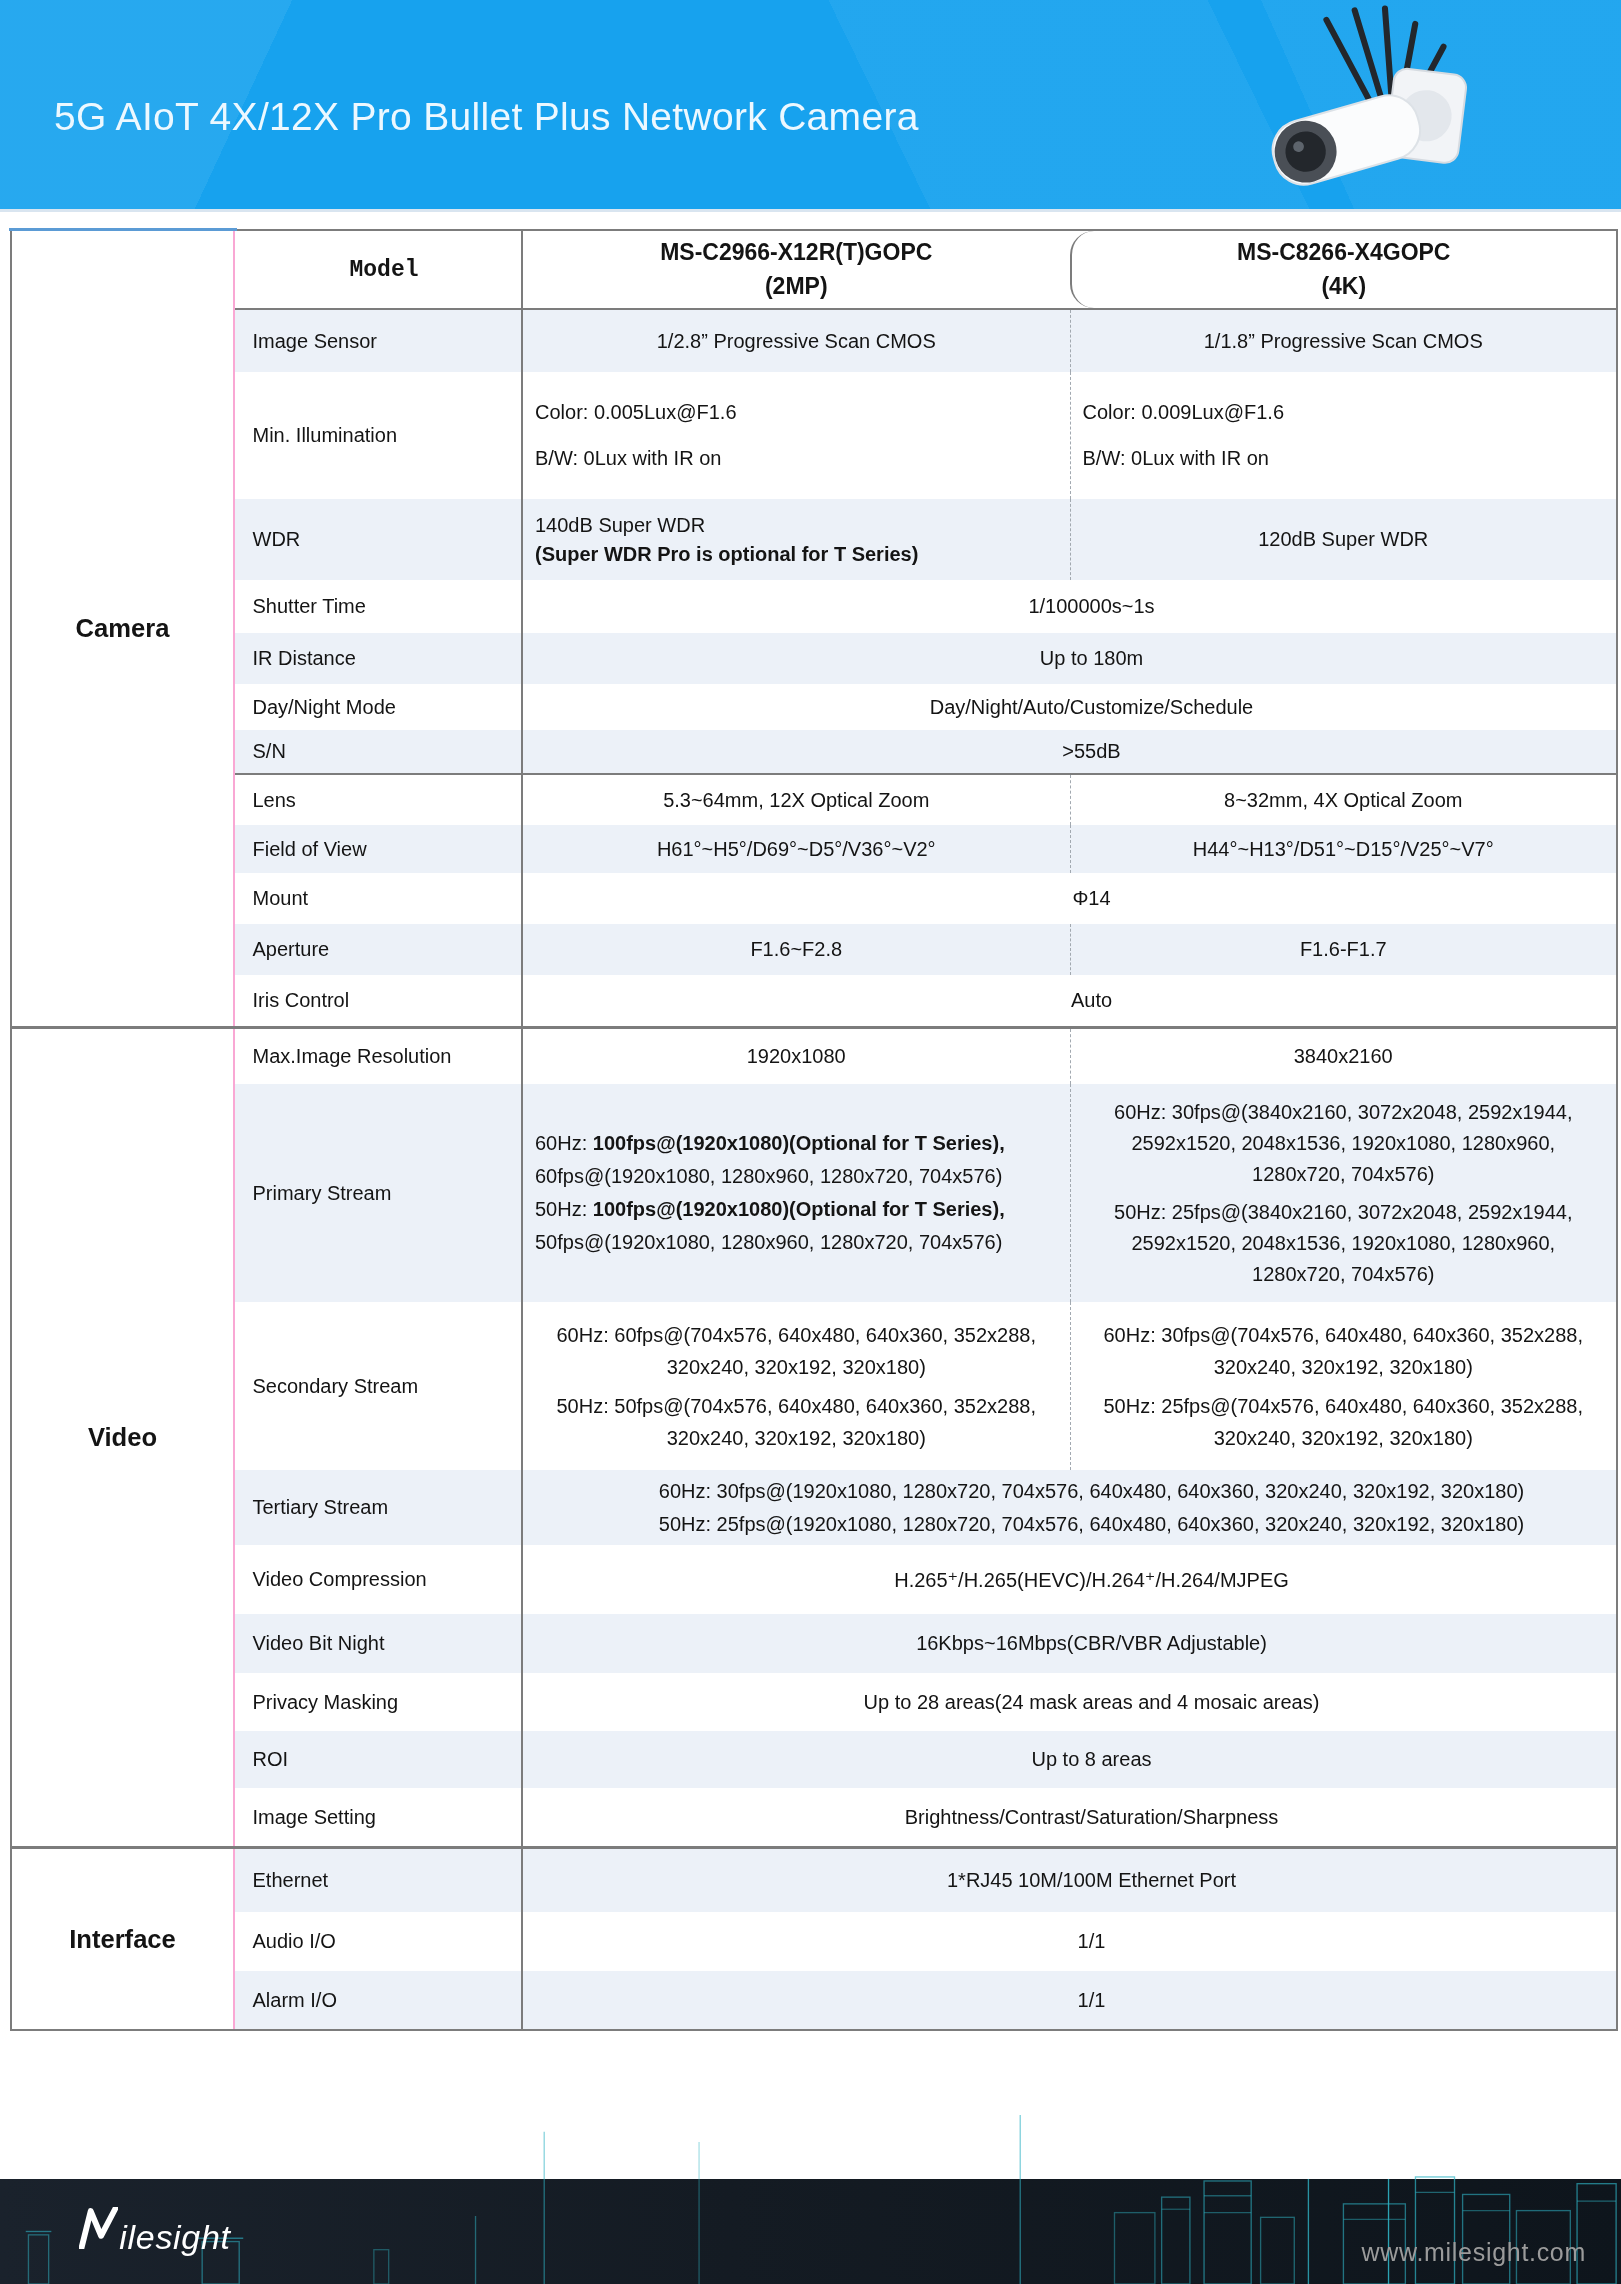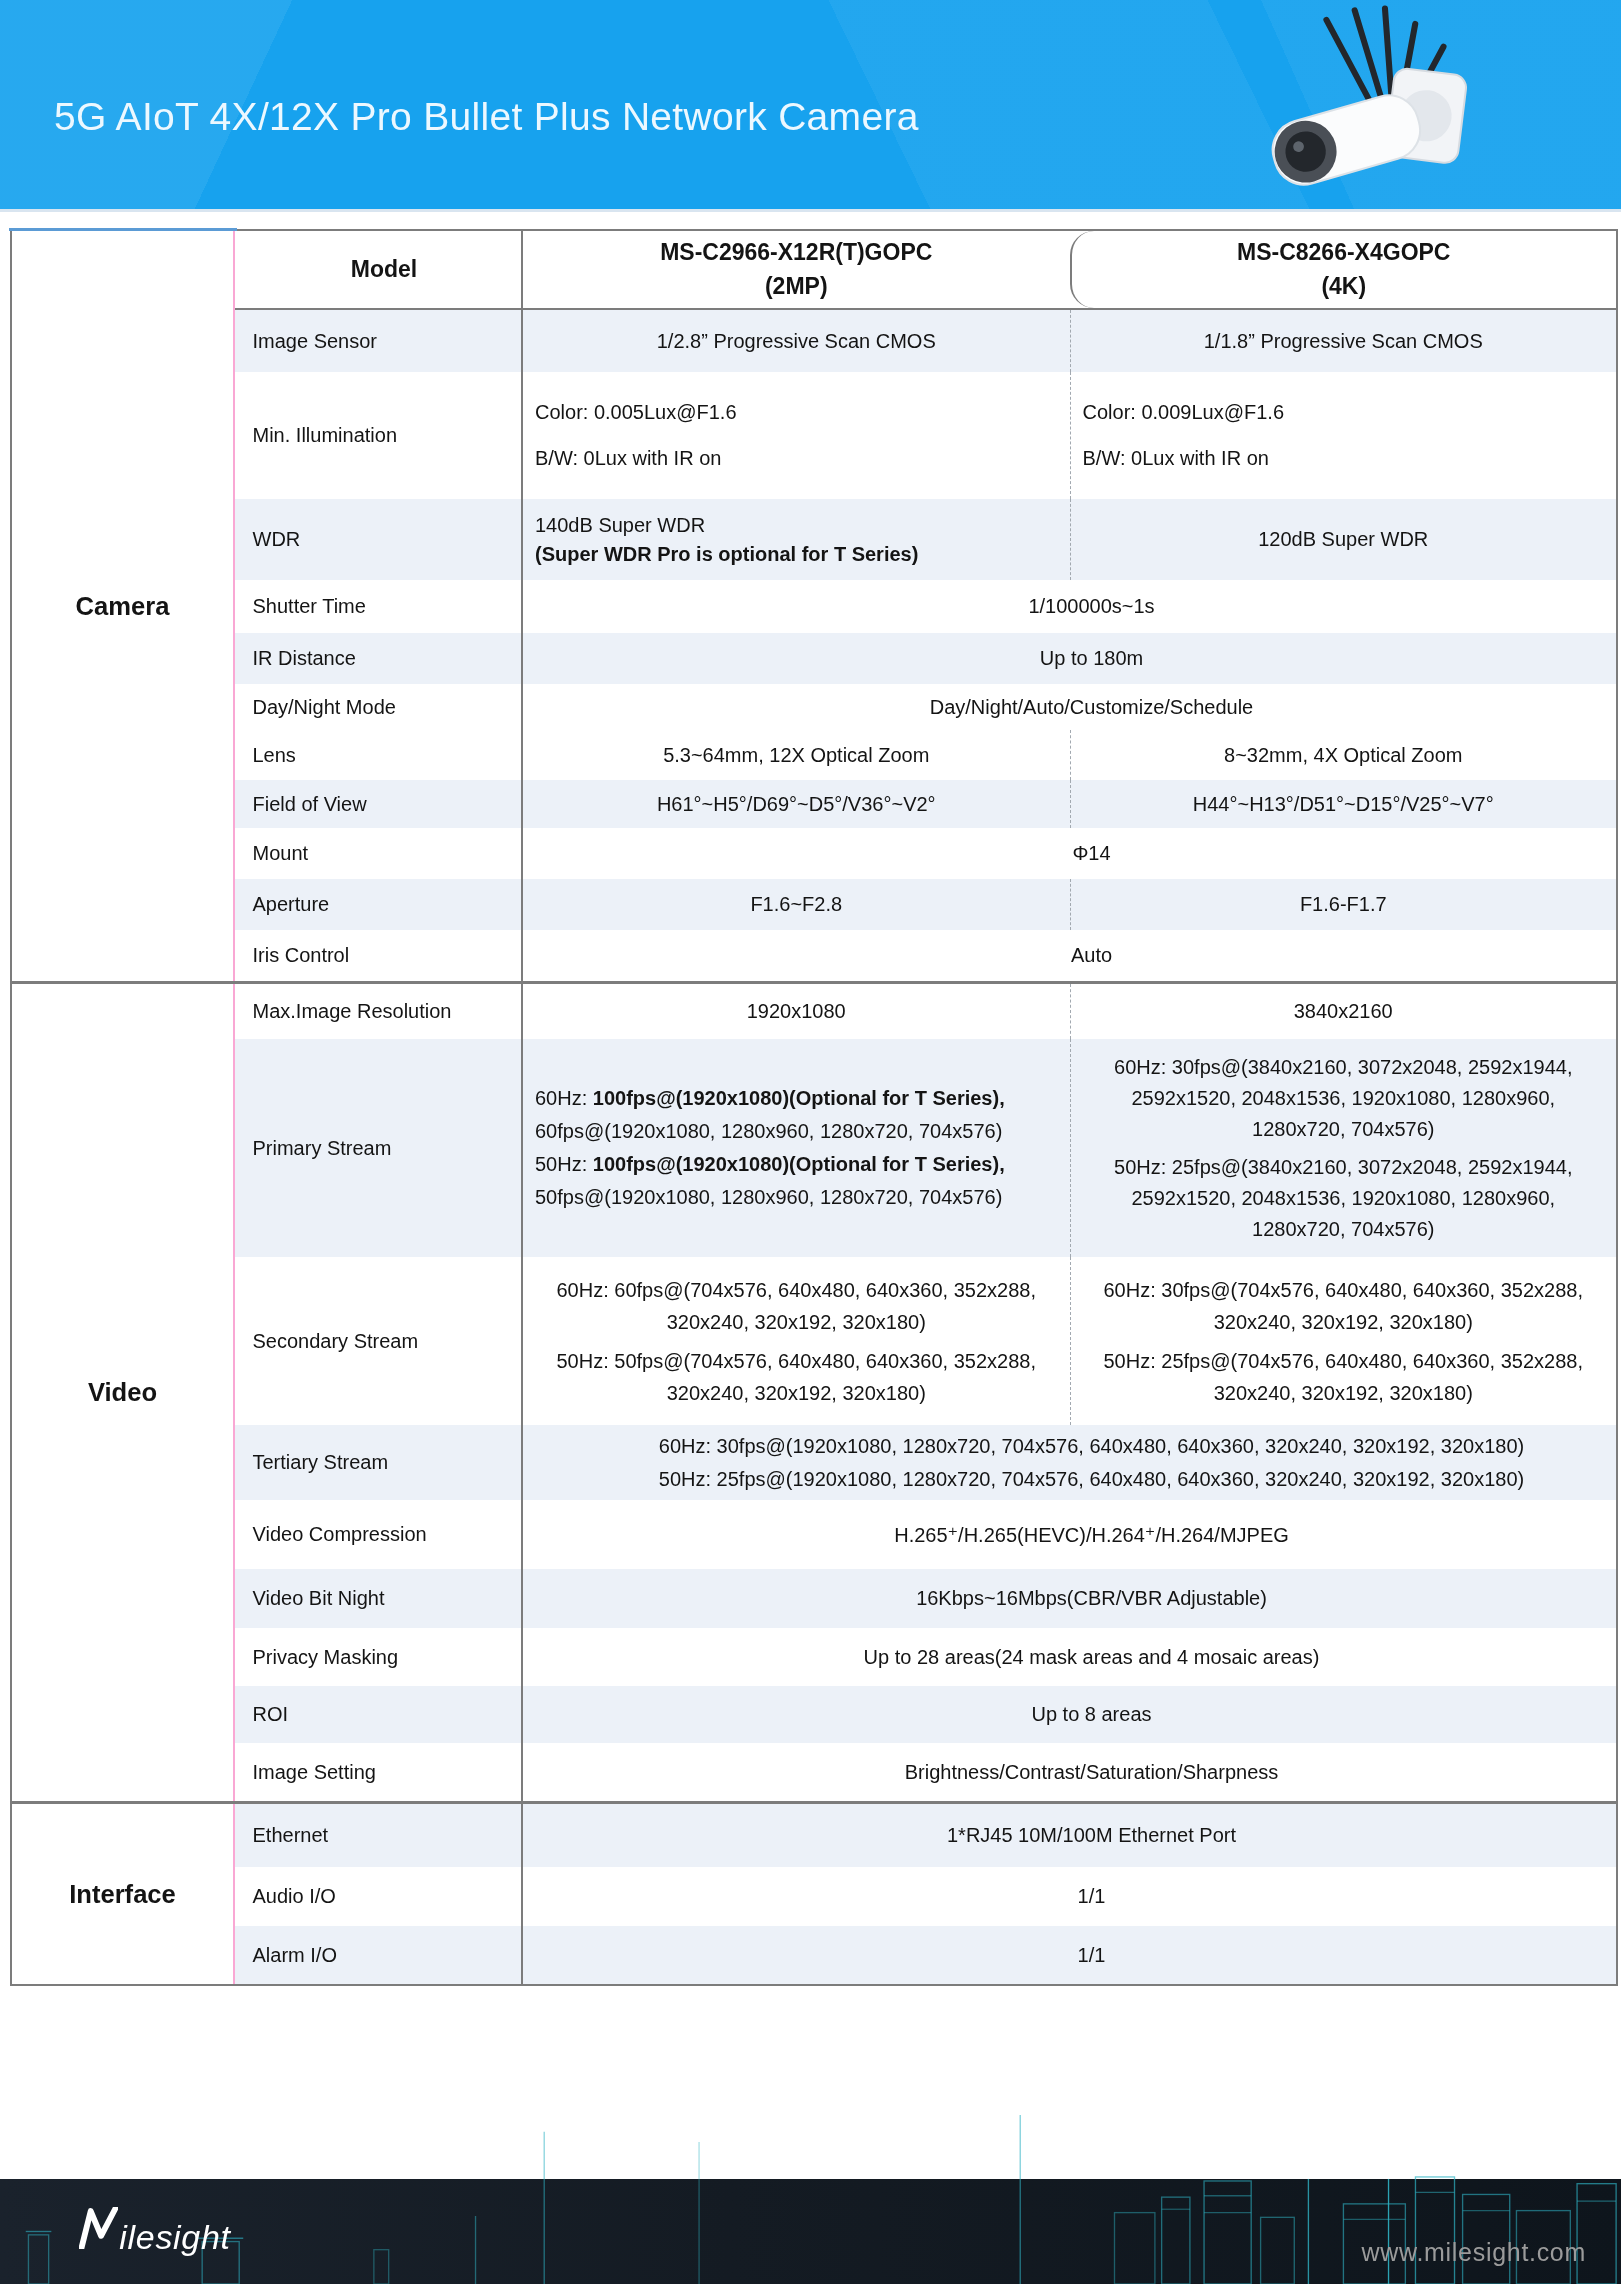--- a/index.html
+++ b/index.html
@@ -47,21 +47,21 @@
   }
   .data{flex:1;display:flex;align-items:stretch;min-width:0;}
   .data.merged{align-items:center;justify-content:center;text-align:center;padding-left:44px;}
   .half{
     flex:1 1 50%;display:flex;flex-direction:column;align-items:center;justify-content:center;
     text-align:center;box-sizing:border-box;padding:5.4px 12px;min-width:0;
   }
   .half + .half{border-left:1.3px dashed #a2a9b0;}
   
   .model-row{border-bottom:2.7px solid #7c7c7c;font-weight:bold;font-size:23px;}
-  .model-row .label{justify-content:center;padding-left:12px;}
+  .model-row .label{justify-content:center;padding-left:12px;font-family:Liberation Mono, monospace;}
   .model-row .half + .half{border-left:2.7px solid #7c7c7c;border-radius:24px;}
   .model-cell div{line-height:1.45;}
   .sep-below{border-bottom:2.7px solid #7c7c7c;}
   
   .h67{min-height:45px}.h69{min-height:46px}.h71{min-height:48px}.h74{min-height:50px}
   .h75{min-height:51px}.h76{min-height:51px}.h79{min-height:53px}.h82{min-height:55px}
   .h85{min-height:57px}.h86{min-height:58px}.h87{min-height:59px}.h92{min-height:62px}
   .h93{min-height:63px}.h102{min-height:69px}.h111{min-height:75px}.h115{min-height:77px}
   .h120{min-height:81px}.h188{min-height:127px}.h249{min-height:168px}.h324{min-height:218px}
   .stack{display:flex;flex-direction:column;align-items:flex-start;justify-content:center;}
@@ -177,20 +177,24 @@
         <div class="row h76 bg-alt">
           <div class="label">IR Distance</div>
           <div class="data merged">Up to 180m</div>
         </div>
 
         <div class="row h69 bg-white">
           <div class="label">Day/Night Mode</div>
           <div class="data merged">Day/Night/Auto/Customize/Schedule</div>
         </div>
 
+        <div class="row h67 bg-alt sep-below">
+          <div class="label">S/N</div>
+          <div class="data merged">&gt;55dB</div>
+        </div>
 
         <div class="row h74 bg-white">
           <div class="label">Lens</div>
           <div class="data">
             <div class="half">5.3~64mm, 12X Optical Zoom</div>
             <div class="half">8~32mm, 4X Optical Zoom</div>
           </div>
         </div>
 
         <div class="row h71 bg-alt">

